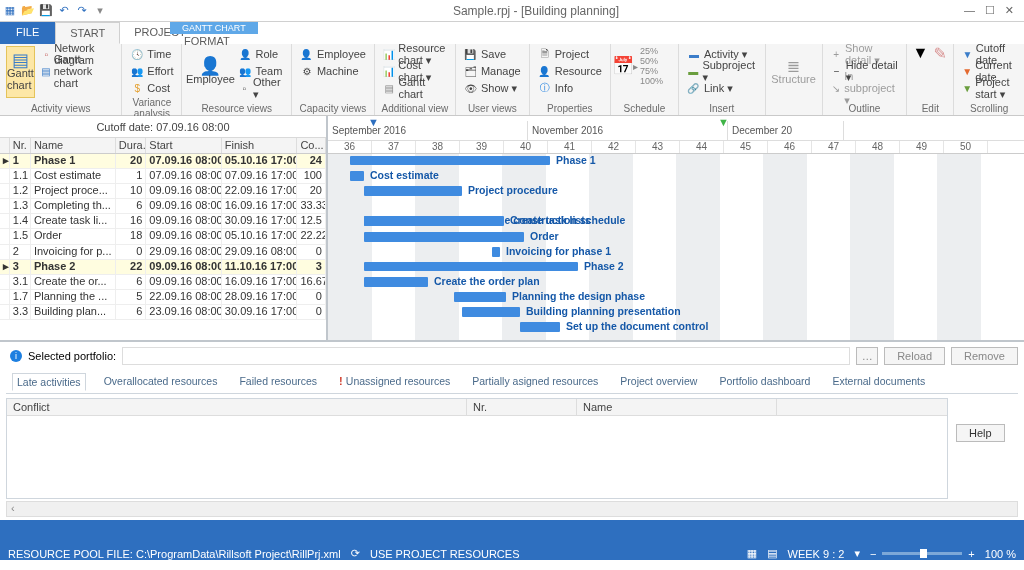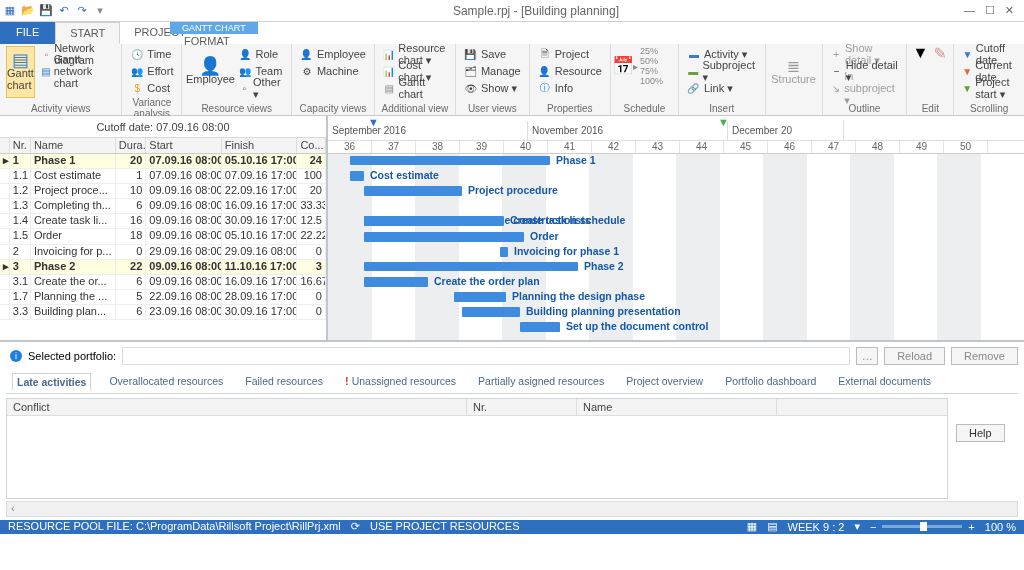--- a/index.html
+++ b/index.html
@@ -60,28 +60,28 @@
 .barlabel { position:absolute; color:#1558a8; font-size:10.5px; top:0; white-space:nowrap; font-weight:bold;}
 
 
 .lower { border-top: 2px solid #c0c6cc; padding: 3px 6px 3px 6px; height: 180px; display:flex; flex-direction:column;}
 .portrow { display:flex; align-items:center; gap:6px; padding: 2px 0 6px 4px;}
 .portrow .info { width:12px; height:12px; border-radius:50%; background:#1d7fe0; color:#fff; display:flex;align-items:center;justify-content:center; font-size:9px;}
 .portin { flex:1; height:18px; border:1px solid #ddd;}
 .pbt { padding:2px 12px; border:1px solid #bbb; background:#f5f5f5; color:#888; font-size:11px;}
 .subtabs { display:flex; gap:14px; padding: 2px 6px; border-bottom:1px solid #cfd6dd;}
 .subtab { color:#4a6a8a; font-size:10.5px; padding: 2px 4px; cursor:pointer;}
-.subtab.active { border:1px solid #cfd6dd; border-bottom:1px solid #fff; background:#fff;font-weight:bold;}
+.subtab.active { border:1px solid #cfd6dd; border-bottom:1px solid #fff; background:#fff;}
 .conflict { flex:1; border:1px solid #cfd6dd; margin: 4px 0; background:#fff; position:relative;}
 .chead { display:flex; background:#f4f4f4; border-bottom:1px solid #ddd;}
 .chead div{ padding:2px 6px; border-right:1px solid #ddd; color:#444;}
 .hscroll { height:16px; background:#f0f0f0; border:1px solid #ddd; margin-top:-2px;}
 
 
-.status { height: 14px; background:#2e6fbf; color:#fff; display:flex; align-items:flex-start; padding:0 8px; font-size:10.5px;}
+.status { height: 40px; background:#2e6fbf; color:#fff; display:flex; align-items:flex-end; padding:0 8px; font-size:10.5px;}
 .status .right { margin-left:auto; display:flex; gap:10px; align-items:center;}
 .zoom { display:flex; align-items:center; gap:6px;}
 .zoom-track{width:80px;height:3px;background:#7ca8d8; position:relative;}
 .zoom-thumb{position:absolute; left:38px; top:-3px; width:7px;height:9px;background:#fff;}
 </style>
 </head>
 <body>
 
 <div class="titlebar">
   <div class="qat">
@@ -526,21 +526,21 @@
             <div class="barlabel" style="left: 106px;">Completing the construction schedule</div>
           </div>
           <div class="grow" style="top: 60.4px; left: 0px; right: 0px; padding-left: 18px;">
             <div class="bar blue" style="left: 36px; width: 140px;"></div>
             <div class="barlabel" style="left: 182px;">Create task lists</div>
           </div>
           <div class="grow" style="top: 75.5px; left: 0px; right: 0px;">
             <div class="bar blue" style="left: 36px; width: 160px;"></div>
             <div class="barlabel" style="left: 202px;">Order</div>
           </div>
-          <div class="grow" style="top: 90.6px; left: 12px; right: 0px;">
+          <div class="grow" style="top: 90.6px; left: 4px; right: 0px;">
             <div class="bar blue" style="left: 160px; width: 8px;"></div>
             <div class="barlabel" style="left: 174px;">Invoicing for phase 1</div>
           </div>
           <div class="grow" style="top: 105.7px; left: 0px; right: 0px;">
             <div class="bar green sum" style="left: 36px; width: 214px;"></div>
             <div class="barlabel" style="left: 256px;">Phase 2</div>
           </div>
           <div class="grow" style="top: 120.8px; left: 0px; right: 0px;">
             <div class="bar blue" style="left: 36px; width: 64px;"></div>
             <div class="barlabel" style="left: 106px;">Create the order plan</div>

